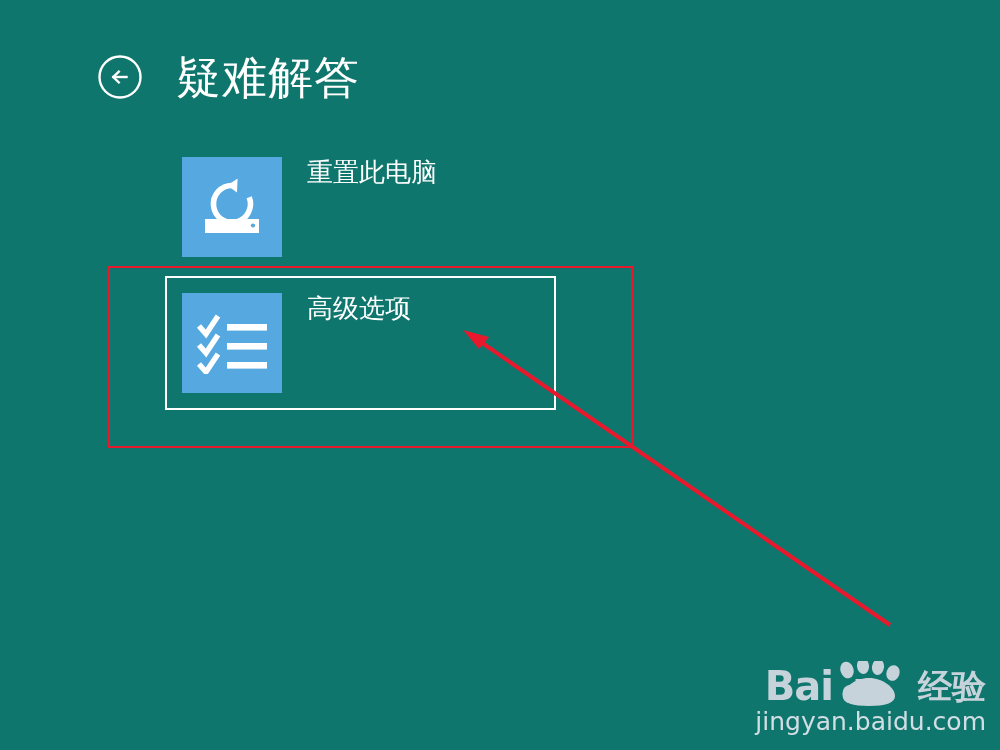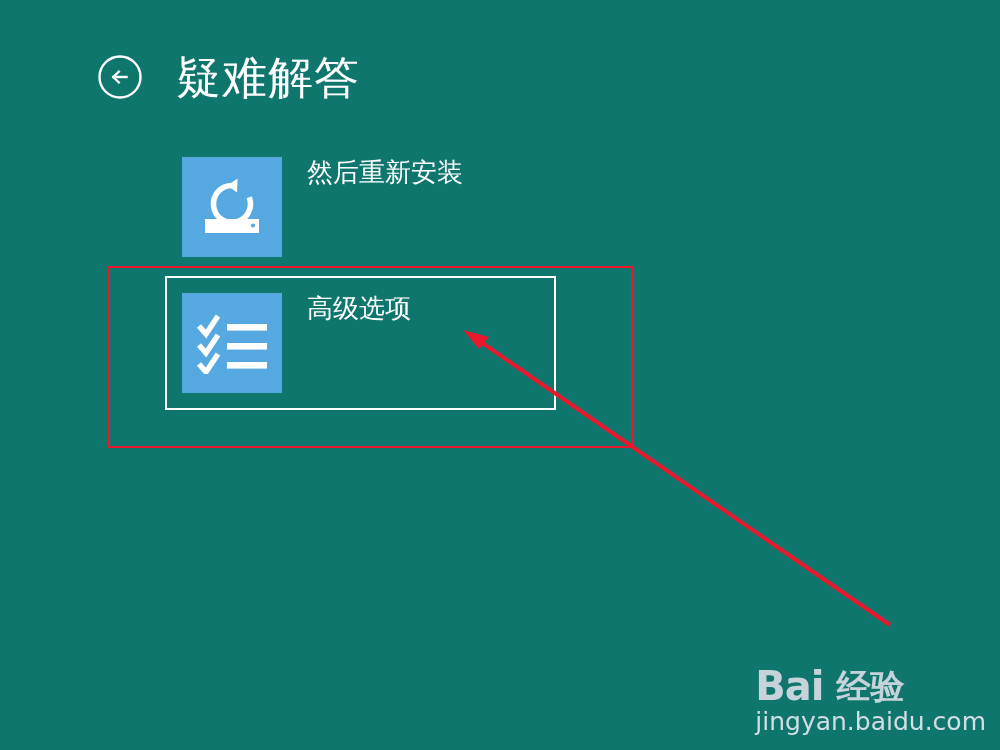--- a/index.html
+++ b/index.html
@@ -129,20 +129,21 @@
   .watermark {
     position: absolute;
     right: 14px;
     bottom: 14px;
     text-align: center;
     opacity: 0.92;
   }
   .wm-logo {
     display: flex;
     align-items: flex-end;
+    justify-content: flex-end;
     gap: 0px;
   }
   .wm-bai {
     color: #d6dbe4;
     font-size: 40px;
     font-weight: 700;
     letter-spacing: -1px;
     line-height: 42px;
     font-family: "DejaVu Sans", "Liberation Sans", sans-serif;
   }
@@ -200,21 +201,21 @@
           <circle cx="57" cy="53.5" r="2.1" fill="#55a8e0"></circle>
 
           <path d="M36 13.5 a18.5 18.5 0 1 0 17.2 11.8" fill="none" stroke="#ffffff" stroke-width="5.6" stroke-linecap="butt"></path>
           <path d="M41.6 6.6 L31.3 13.6 L41.0 20.6 Z" fill="#ffffff"></path>
 
           <path d="M9 47 H63 V61 H9 Z" fill="#ffffff"></path>
           <circle cx="57" cy="53.5" r="2.1" fill="#55a8e0"></circle>
         </svg>
       </div>
       <div class="option-text">
-        <div class="option-title">然后重新安装</div>
+        <div class="option-title">重置此电脑</div>
       </div>
     </div>
 
     <div class="option selected" style="margin-top:2px;">
       <div class="tile">
         <svg width="74" height="62" viewBox="0 0 74 62" aria-hidden="true">
           <g fill="none" stroke="#ffffff" stroke-width="5.4" stroke-linecap="butt">
             <path d="M4 14 L11 22 L23 4"></path>
             <path d="M4 33 L11 41 L23 23"></path>
             <path d="M4 52 L11 60 L23 42"></path>
@@ -237,18 +238,28 @@
     <div class="anno-rect"></div>
     <svg class="anno-arrow" width="1000" height="750">
       <line x1="890" y1="625" x2="478" y2="340" stroke="#e8192c" stroke-width="4"></line>
       <polygon points="463,330 489,337 479,349" fill="#e8192c"></polygon>
     </svg>
   </div>
 
   <div class="watermark">
     <div class="wm-logo">
       <span class="wm-bai">Bai</span>
+      <span class="wm-paw">
+        <svg width="72" height="46" viewBox="0 0 72 46" aria-hidden="true">
+          <ellipse cx="14" cy="9" rx="6.5" ry="8.5" fill="#d6dbe4" transform="rotate(-18 14 9)"></ellipse>
+          <ellipse cx="30" cy="5" rx="6" ry="8" fill="#d6dbe4" transform="rotate(-6 30 5)"></ellipse>
+          <ellipse cx="45" cy="6" rx="6" ry="8" fill="#d6dbe4" transform="rotate(8 45 6)"></ellipse>
+          <ellipse cx="60" cy="12" rx="6.5" ry="8" fill="#d6dbe4" transform="rotate(20 60 12)"></ellipse>
+          <path d="M36 17 C50 17 62 27 62 35 C62 42 52 45 36 45 C20 45 10 42 10 35 C10 27 22 17 36 17 Z" fill="#d6dbe4"></path>
+        </svg>
+        <span class="wm-du">du</span>
+      </span>
       <span class="wm-jingyan">经验</span>
     </div>
     <div class="wm-url">jingyan.baidu.com</div>
   </div>
 
 </div>
 
 </body></html>

